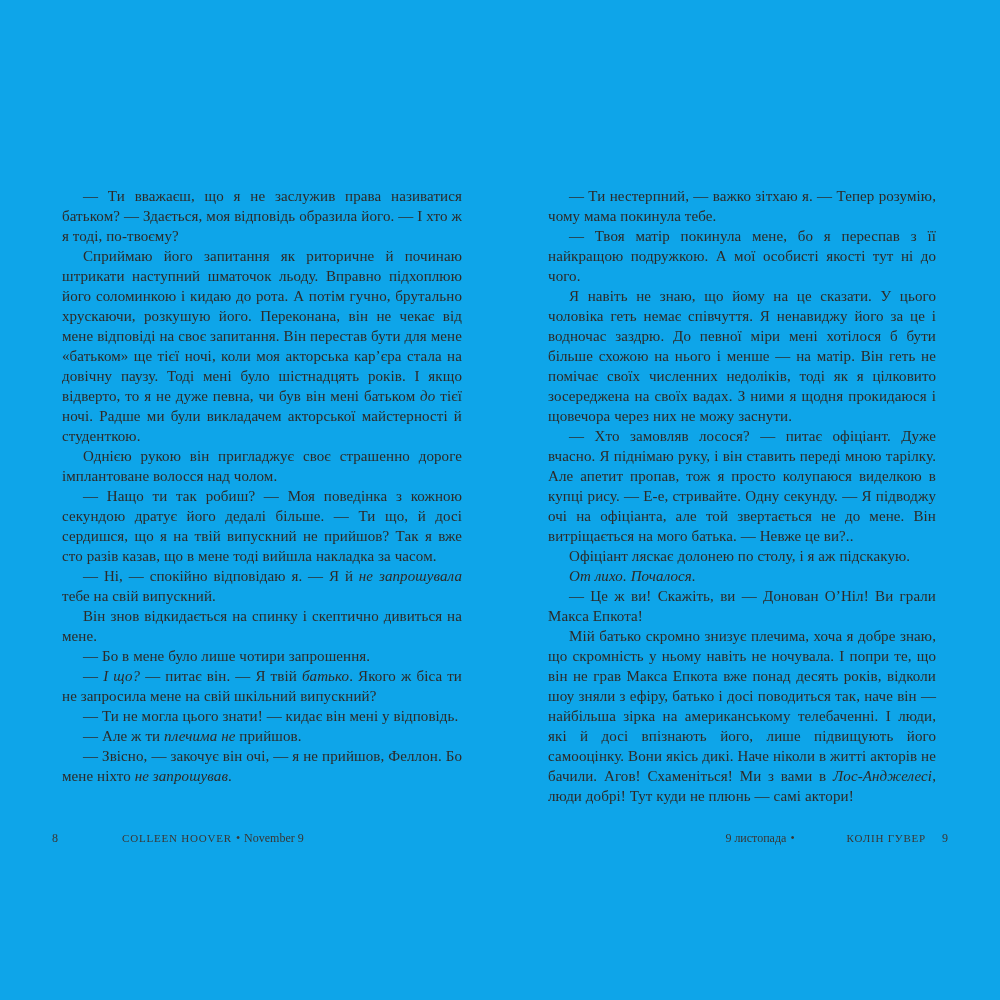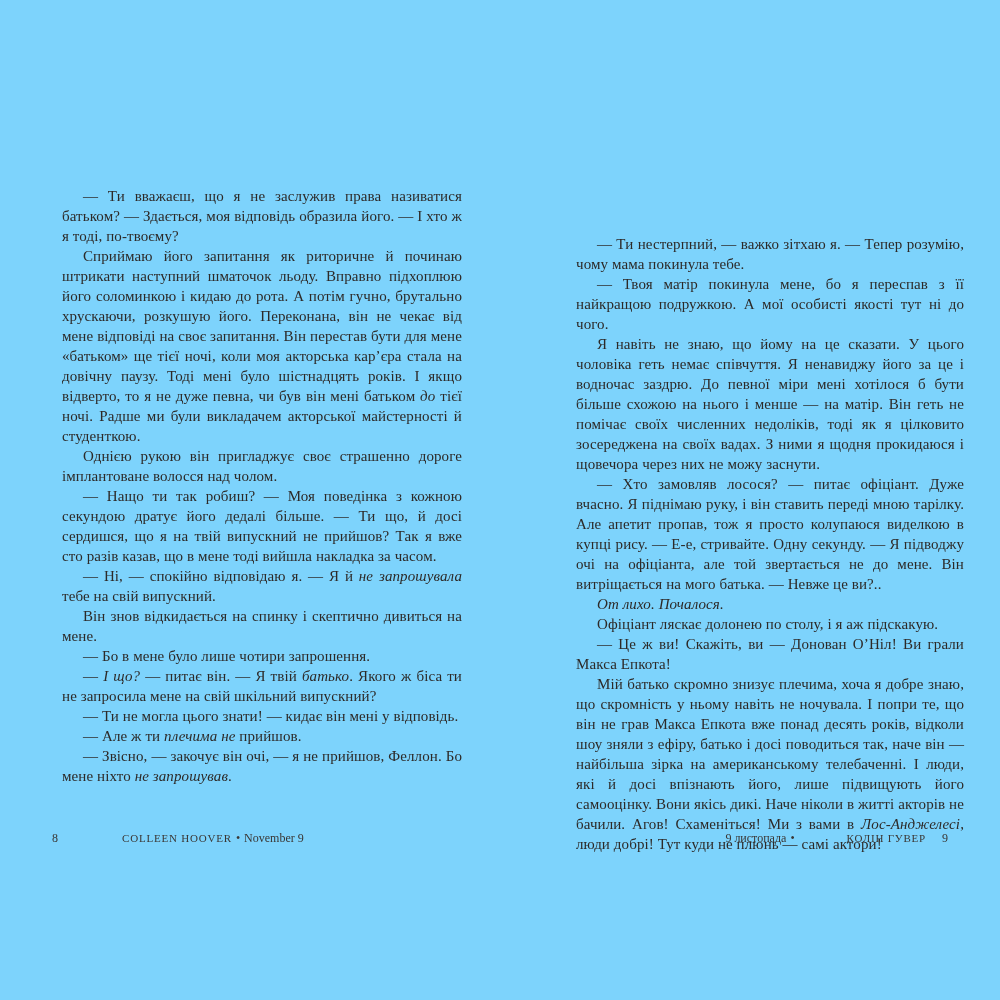--- a/index.html
+++ b/index.html
@@ -7,34 +7,34 @@
     padding: 0;
     background: #ffffff;
     width: 1000px;
     height: 1000px;
     overflow: hidden;
   }
   .spread {
     position: relative;
     width: 1000px;
     height: 1000px;
-    background: #7dd3fc;
+    background: #0ea5e9;
     font-family: "Liberation Serif", "DejaVu Serif", serif;
     color: #2d2a28;
   }
   .page-text {
     position: absolute;
     top: 186px;
     font-size: 15px;
     line-height: 20px;
     text-align: justify;
     letter-spacing: 0.1px;
   }
   .page-text.left  { left: 62px;  width: 400px; }
-  .page-text.right { left: 576px; width: 388px; margin-top: 48px; }
+  .page-text.right { left: 548px; width: 388px; }
   .page-text p.para {
     margin: 0;
     text-indent: 21px;
   }
   .page-text em { font-style: italic; }
   .footer {
     position: absolute;
     top: 831px;
     font-size: 12px;
     color: #3a3633;
@@ -68,22 +68,22 @@
       <p class="para"><span>— Ти не могла цього знати! — кидає він мені у відповідь.</span></p>
       <p class="para"><span>— Але ж ти </span><em>плечима не</em><span> прийшов.</span></p>
       <p class="para"><span>— Звісно, — закочує він очі, — я не прийшов, Феллон. Бо мене ніхто </span><em>не запрошував</em><span>.</span></p>
     </div>
 
   <div class="page-text right">
       <p class="para"><span>— Ти нестерпний, — важко зітхаю я. — Тепер розумію, чому мама покинула тебе.</span></p>
       <p class="para"><span>— Твоя матір покинула мене, бо я переспав з її найкращою подружкою. А мої особисті якості тут ні до чого.</span></p>
       <p class="para"><span>Я навіть не знаю, що йому на це сказати. У цього чоловіка геть немає співчуття. Я ненавиджу його за це і водночас заздрю. До певної міри мені хотілося б бути більше схожою на нього і менше — на матір. Він геть не помічає своїх численних недоліків, тоді як я цілковито зосереджена на своїх вадах. З ними я щодня прокидаюся і щовечора через них не можу заснути.</span></p>
       <p class="para"><span>— Хто замовляв лосося? — питає офіціант. Дуже вчасно. Я піднімаю руку, і він ставить переді мною тарілку. Але апетит пропав, тож я просто колупаюся виделкою в купці рису. — Е-е, стривайте. Одну секунду. — Я підводжу очі на офіціанта, але той звертається не до мене. Він витріщається на мого батька. — Невже це ви?..</span></p>
+      <p class="para"><span>Офіціант ляскає долонею по столу, і я аж підскакую.</span></p>
       <p class="para"><em>От лихо. Почалося.</em></p>
-      <p class="para"><span>Офіціант ляскає долонею по столу, і я аж підскакую.</span></p>
       <p class="para"><span>— Це ж ви! Скажіть, ви — Донован О’Ніл! Ви грали Макса Епкота!</span></p>
       <p class="para"><span>Мій батько скромно знизує плечима, хоча я добре знаю, що скромність у ньому навіть не ночувала. І попри те, що він не грав Макса Епкота вже понад десять років, відколи шоу зняли з ефіру, батько і досі поводиться так, наче він — найбільша зірка на американському телебаченні. І люди, які й досі впізнають його, лише підвищують його самооцінку. Вони якісь дикі. Наче ніколи в житті акторів не бачили. Агов! Схаменіться! Ми з вами в </span><em>Лос-Анджелесі</em><span>, люди добрі! Тут куди не плюнь — самі актори!</span></p>
     </div>
 
   <div class="footer left">
     <span class="pagenum-lead">8</span><span class="caps">COLLEEN HOOVER</span><span class="sep">•</span><span>November 9</span>
   </div>
 
   <div class="footer right">
     <span>9 листопада</span><span class="sep">•</span><span class="caps">КОЛІН ГУВЕР</span><span class="pagenum-tail">9</span>

